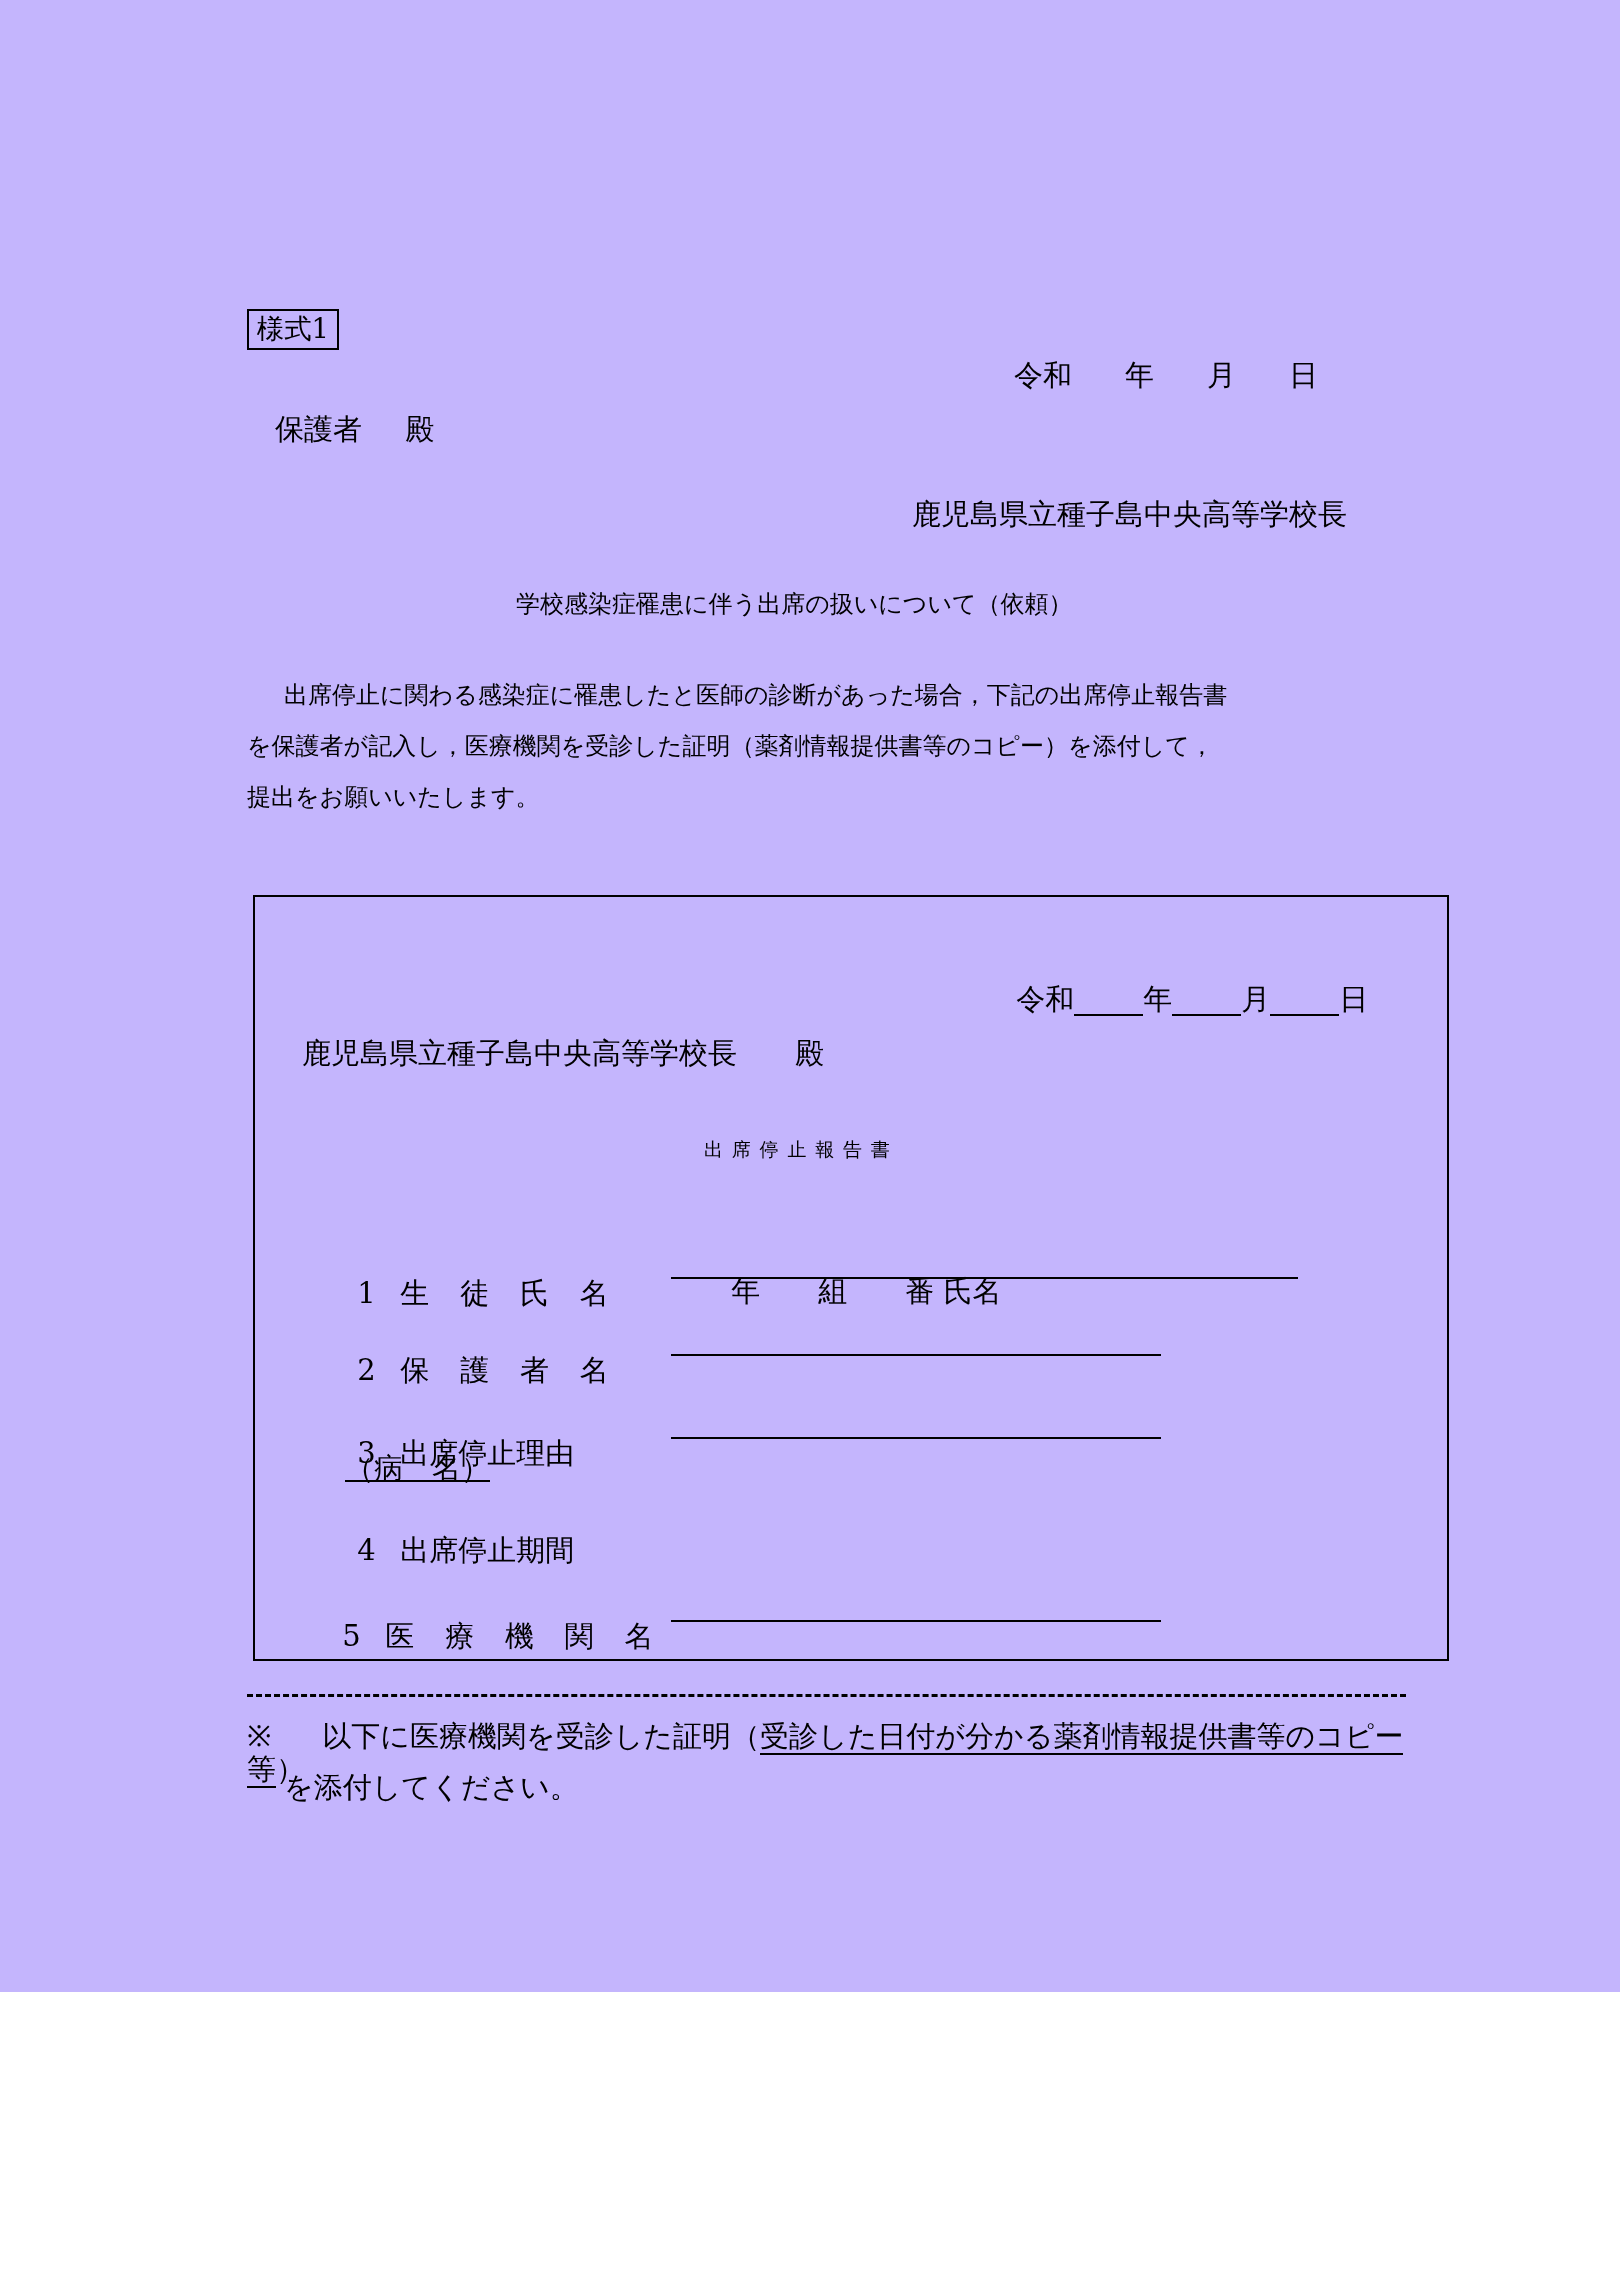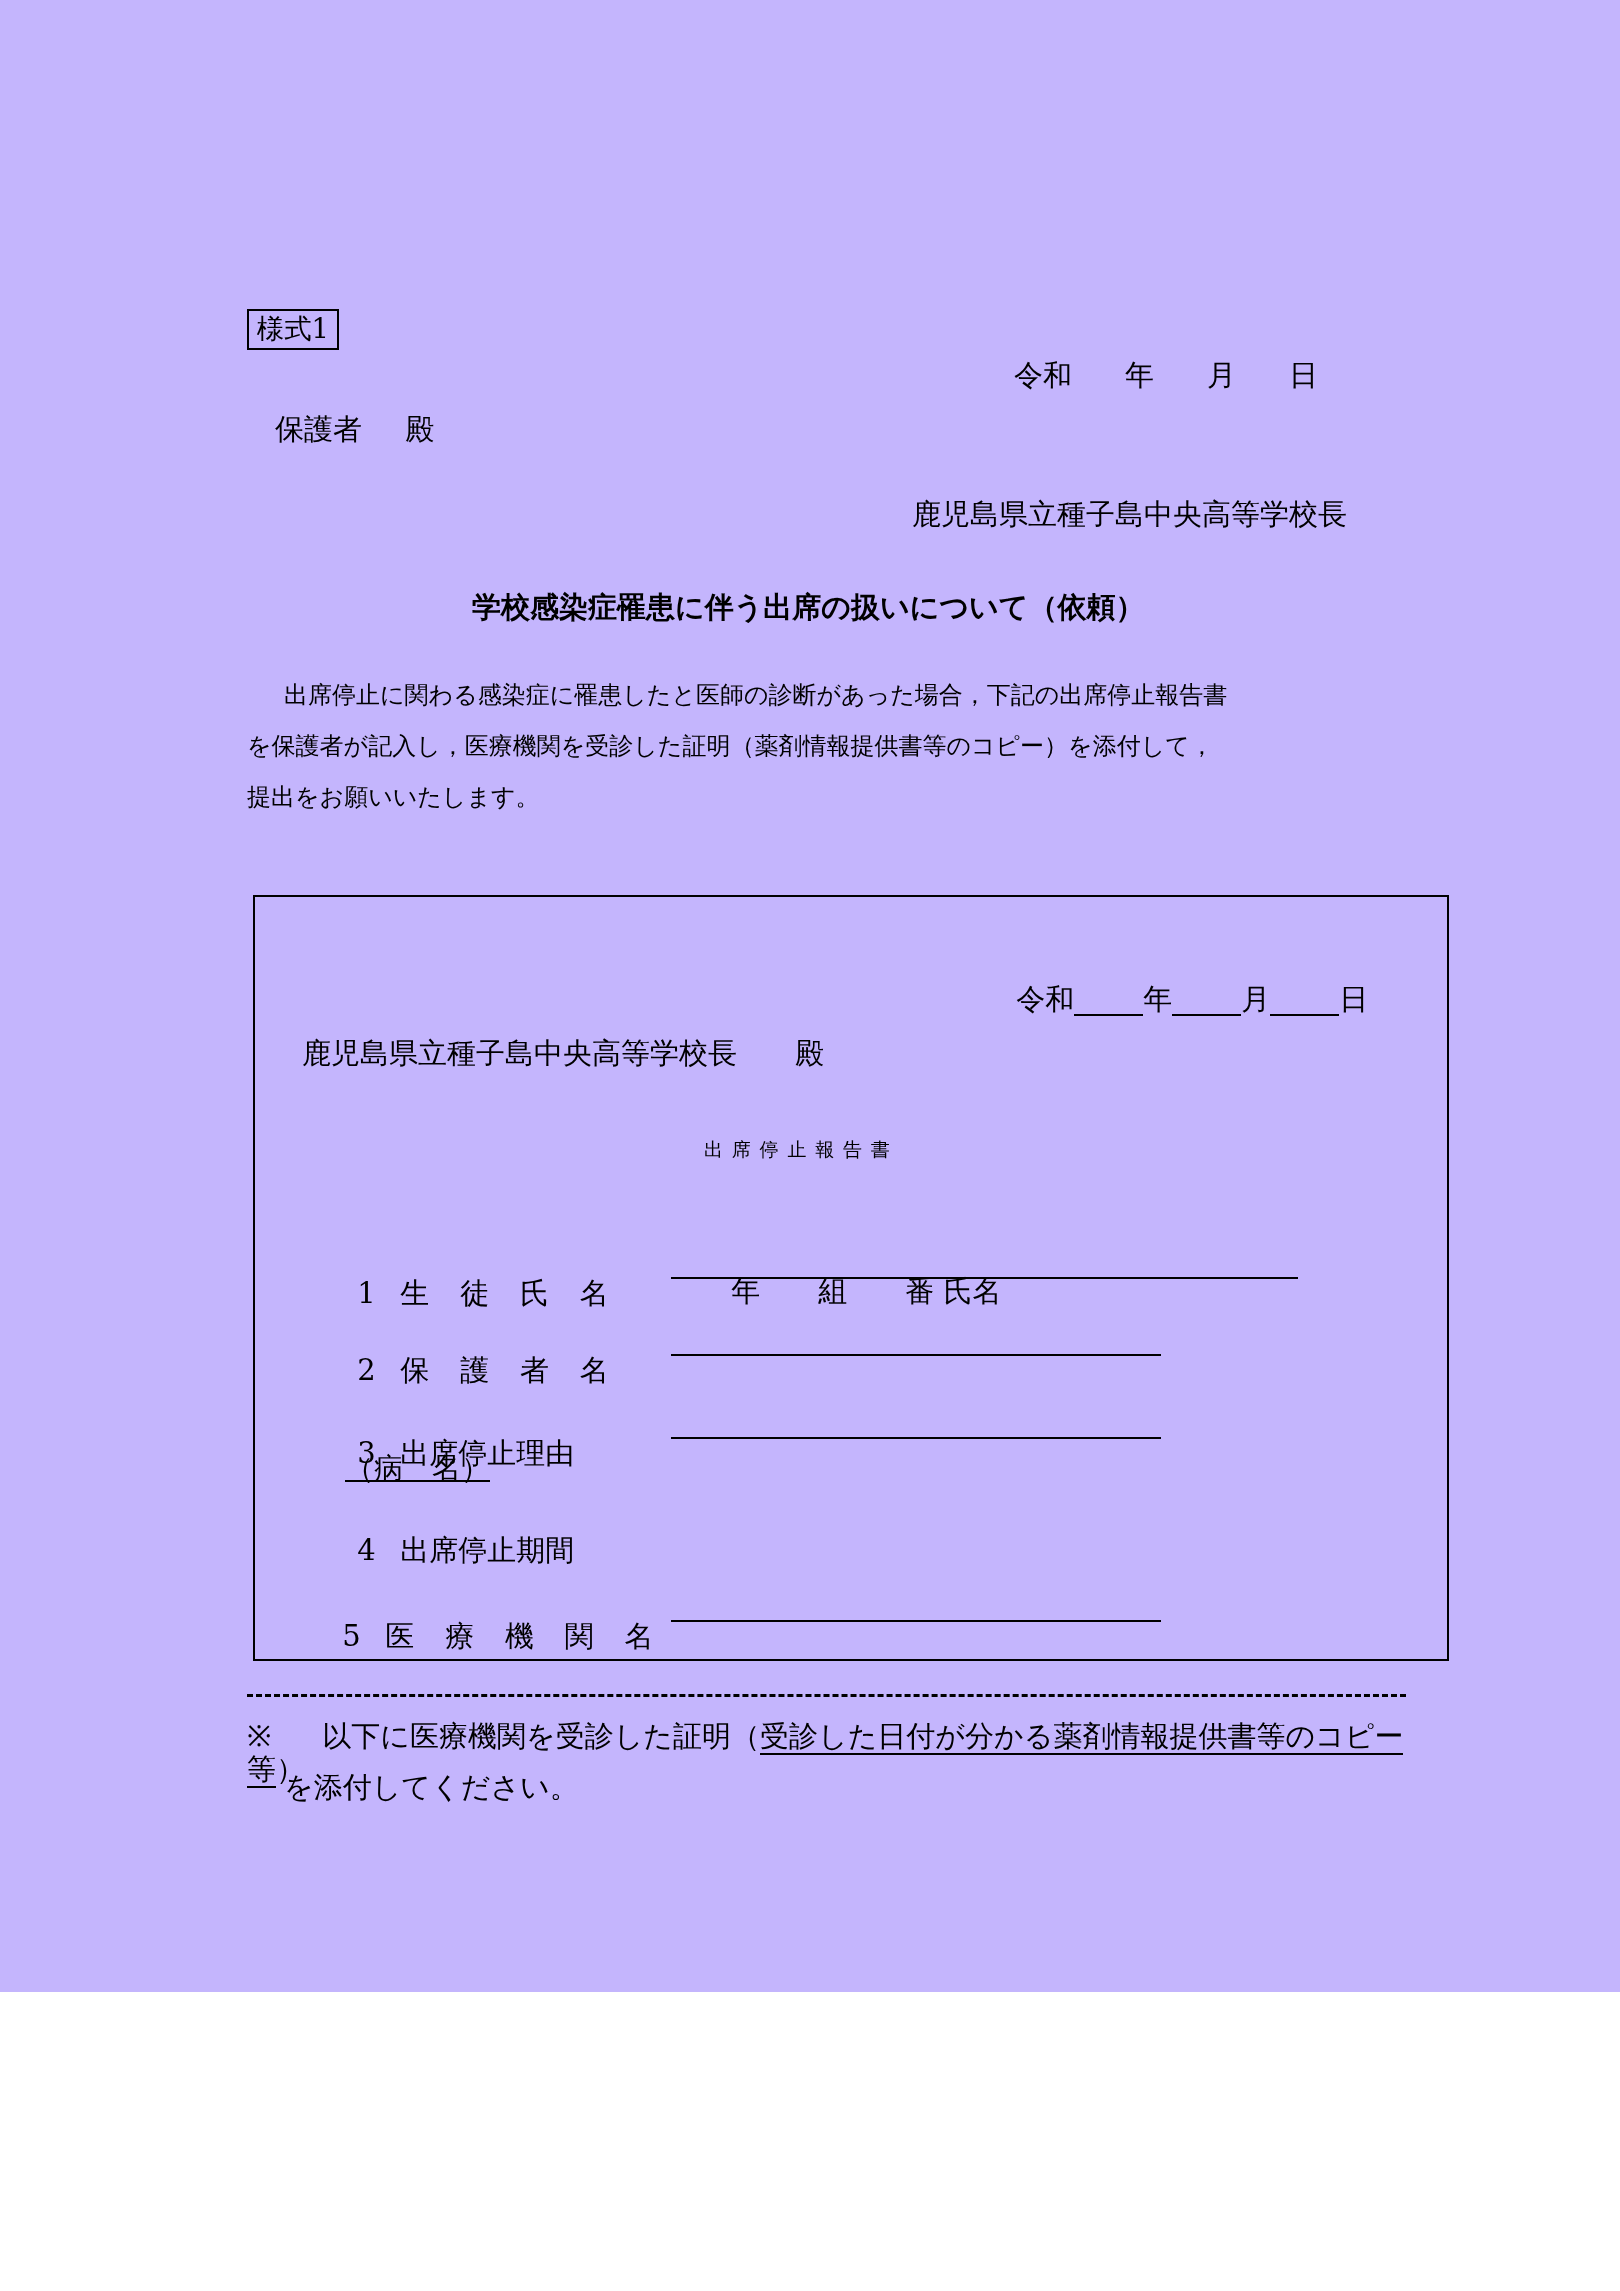--- a/index.html
+++ b/index.html
@@ -61,24 +61,23 @@
   .sender {
     position: absolute;
     left: 912px;
     top: 495px;
     font-size: 29px;
   }
 
   
   .doc-title {
     position: absolute;
-    left: 472px;
+    left: 516px;
     top: 588px;
-    font-size: 29px;
-    font-weight: bold;
+    font-size: 24px;
   }
 
   
   .body-para {
     position: absolute;
     left: 247px;
     top: 679px;
     width: 1157px;
     font-size: 24px;
   }

